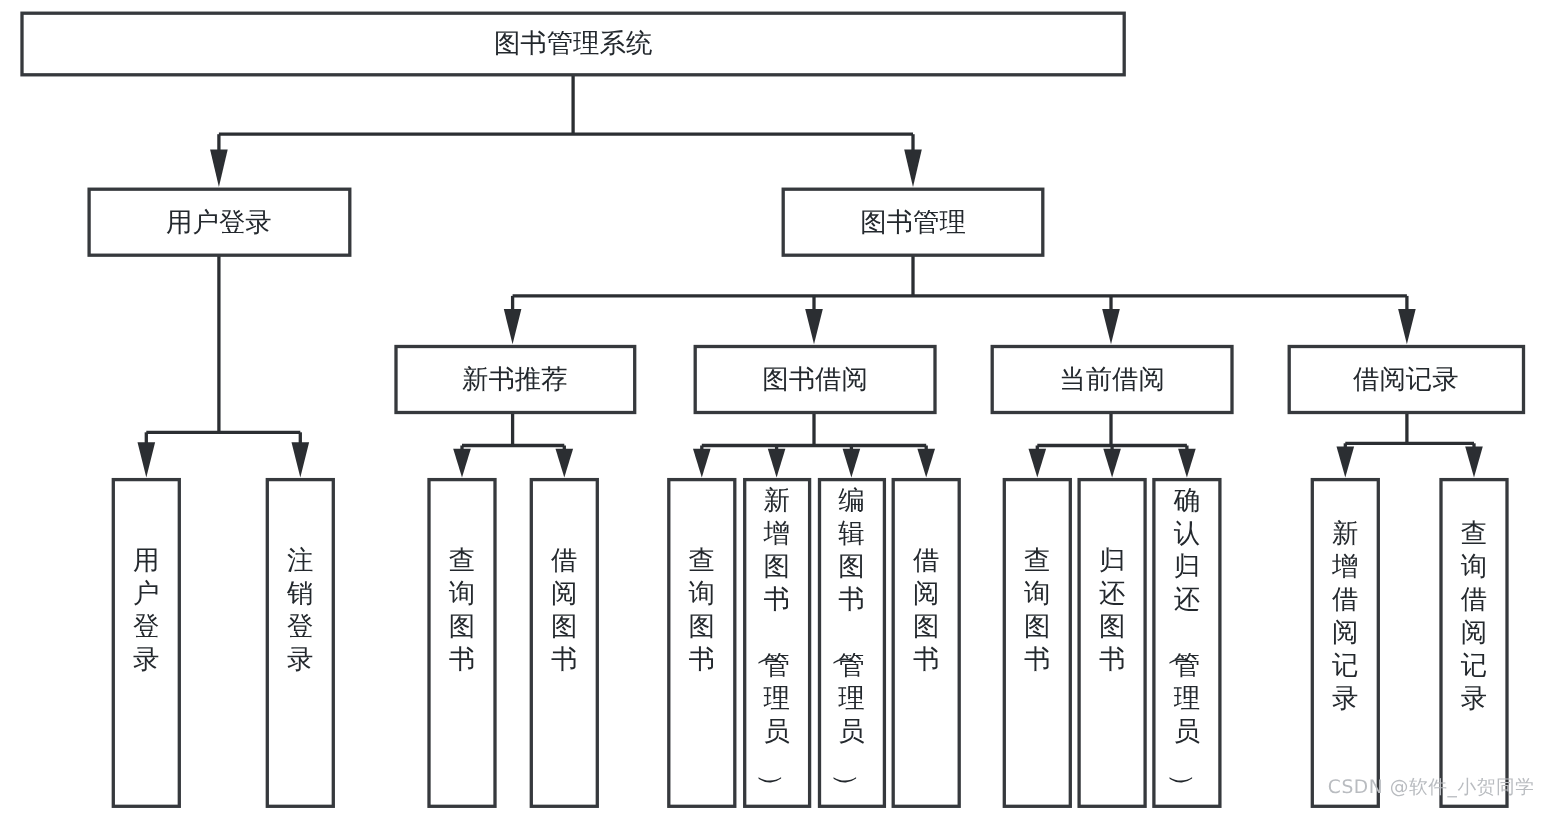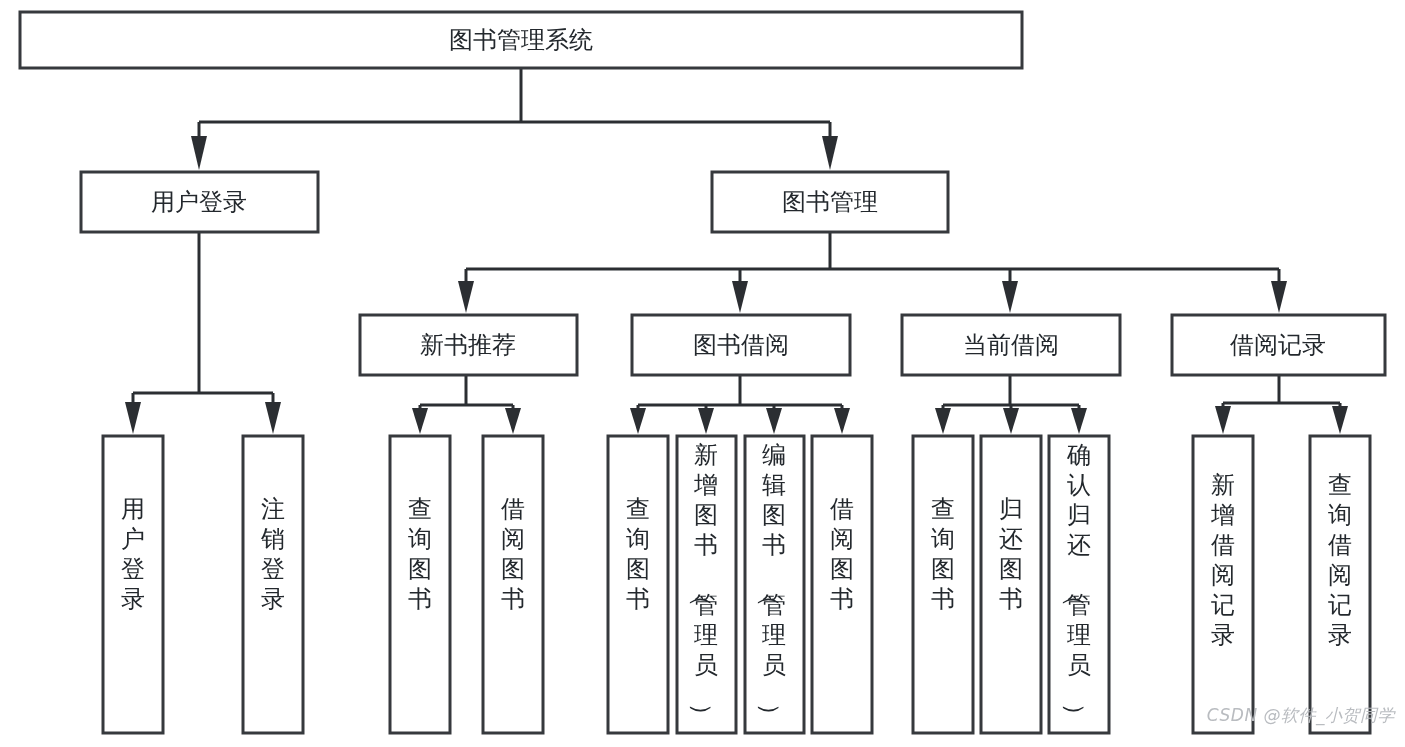--- a/index.html
+++ b/index.html
@@ -55,21 +55,20 @@
   .watermark {
     position: absolute;
     right: 10px;
     bottom: 6px;
     font-family: "DejaVu Sans", "Liberation Sans", sans-serif;
     font-size: 17px;
     color: #b9bcc0;
     letter-spacing: 0.5px;
     white-space: nowrap;
     pointer-events: none;
-    font-style: italic;
   }
 </style>
 </head>
 <body>
 
 <div id="diagram-root">
 
   <svg class="diagram" viewBox="0 0 1405 747" xmlns="http://www.w3.org/2000/svg">
 
     <g>

